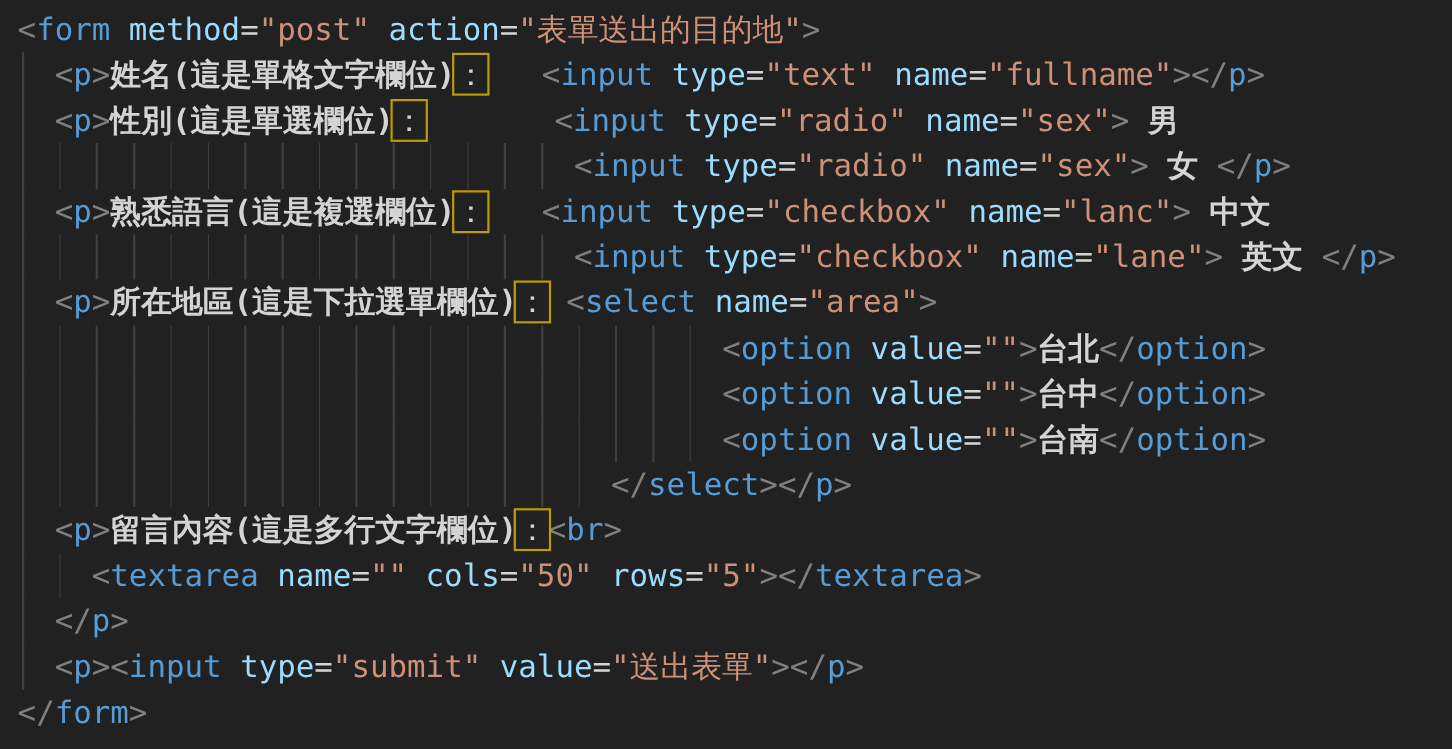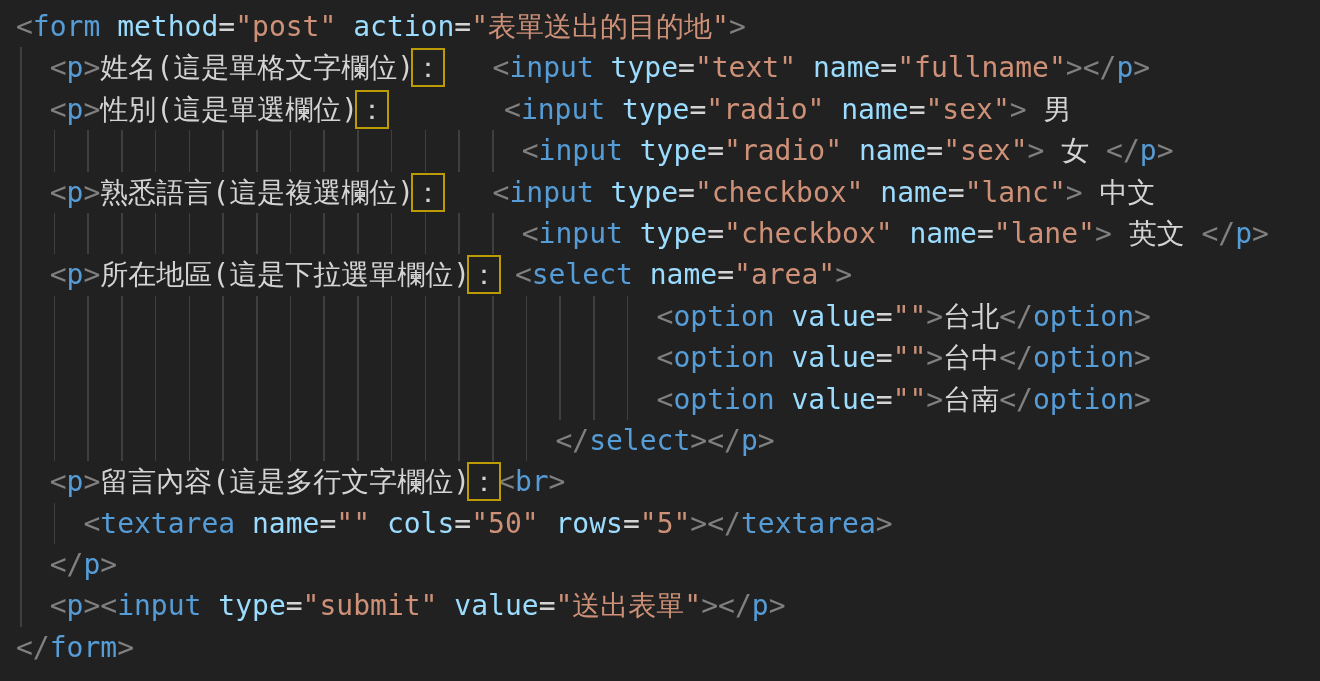--- a/index.html
+++ b/index.html
@@ -37,21 +37,21 @@
     bottom: 0;
     width: 1.5px;
     background: var(--c-guide, #3f3f3f);
   }
   .content { position: relative; }
   .tk-p { color: var(--c-punct, #808080); }
   .tk-g { color: var(--c-tag, #569cd6); }
   .tk-a { color: var(--c-attr, #9cdcfe); }
   .tk-e { color: var(--c-eq, #d4d4d4); }
   .tk-s { color: var(--c-str, #ce9178); }
-  .tk-x { color: var(--c-text, #d4d4d4); }
+  .tk-x { color: var(--c-text, #d4d4d4); font-weight: bold; }
   .tk-b {
     color: var(--c-text, #d4d4d4);
     outline: 2px solid var(--c-ubox, #bd9b03);
     outline-offset: 1px;
   }
 </style>
 </head>
 <body>
 
 <div class="screen">

